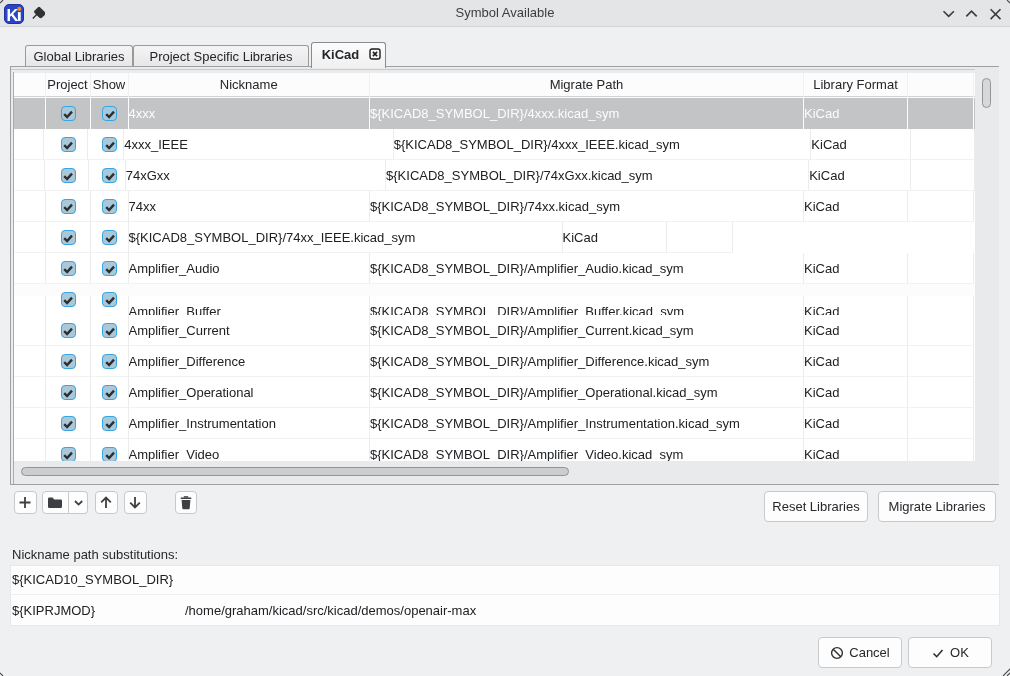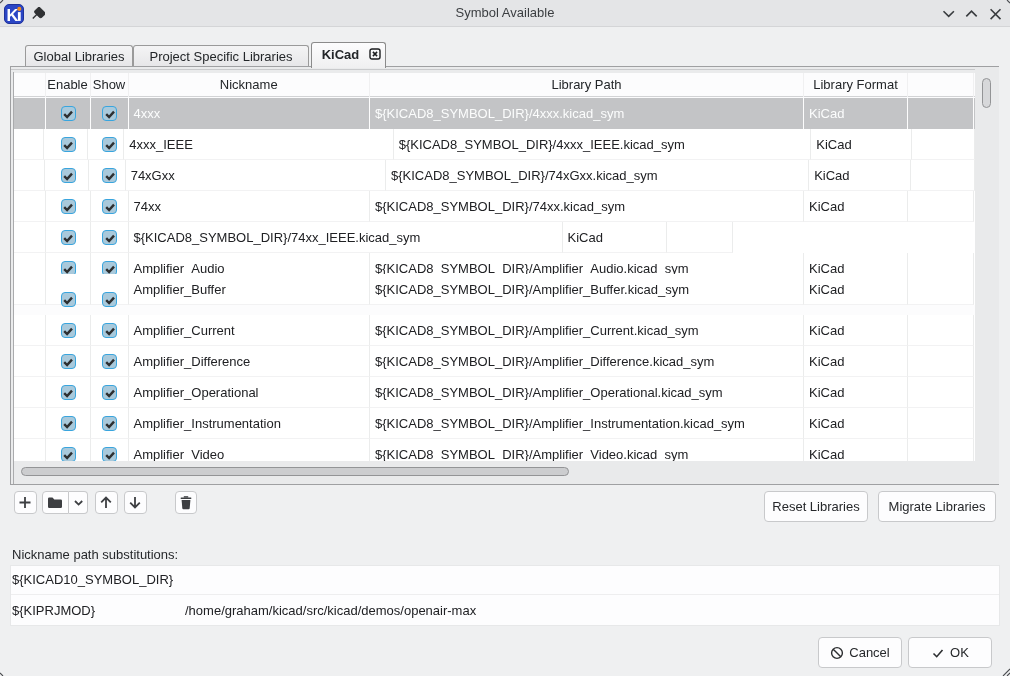--- a/index.html
+++ b/index.html
@@ -19,21 +19,21 @@
 .gridwhite{position:absolute;left:14px;top:73px;width:961px;height:388px;background:#fcfcfd}
 .gridl{position:absolute;left:13px;top:72px;width:1px;height:412px;background:#aaabad}
 .hrow{position:absolute;left:14px;top:73px;width:961px;height:24px;display:flex;border-bottom:1px solid #d2d3d5}
 .hc{height:24px;line-height:24px;text-align:center;color:#232629;border-right:1px solid #f0f0f1}
 .gbody{position:absolute;left:14px;top:98px;width:961px;height:363px;overflow:hidden}
 .grow{position:absolute;left:0;width:961px;height:31px;display:flex;background:#fff}
 .grow.sel{background:#c3c4c6;color:#fcfdfd}
 .gc{height:31px;line-height:31px;border-right:1px solid #ebecec;border-bottom:1px solid #f2f2f3;
  overflow:hidden;white-space:nowrap}
 .grow.sel .gc{border-right:1px solid #fdfdfd;border-bottom:none}
-.gc.txt{padding-left:5px}
+.gc.txt{}
 
 .cb{position:absolute;width:15px;height:15px;border:1.5px solid #39a5de;border-radius:4px;background:#a9c9db}
 .cb svg{position:absolute;left:0;top:0}
 
 .vtrack{position:absolute;left:975px;top:67px;width:24px;height:417px;background:#e9eaeb}
 .vthumb{position:absolute;left:982px;top:78px;width:9px;height:30px;border:1px solid #939496;border-radius:5px;background:#d7d8da}
 .htrack{position:absolute;left:14px;top:461px;width:961px;height:23px;background:#e9eaeb}
 .hthumb{position:absolute;left:21px;top:467px;width:548px;height:9px;border:1px solid #939496;border-radius:5px;background:#cccdcf}
 
 .btn{position:absolute;background:#fdfdfe;border:1px solid #c8c9cb;border-radius:4px;
@@ -75,24 +75,24 @@
 <div class="pageinline"></div>
 <div class="tab act" style="left:311px;top:42px;width:75px;height:26px;line-height:24px;z-index:3;padding-right:16px">KiCad</div>
 <svg class="abs" style="left:369px;top:48px;z-index:4" width="12" height="12" viewBox="0 0 12 12">
       <rect x="1" y="1" width="10" height="10" rx="2" fill="none" stroke="#1b1d1f" stroke-width="1.4"></rect>
       <path d="M3.9 3.9 L8.1 8.1 M8.1 3.9 L3.9 8.1" stroke="#1b1d1f" stroke-width="1.5"></path>
     </svg>
 <div class="gridl"></div>
 <div class="gridwhite"></div>
 <div class="hrow">
 <div class="hc" style="width:31.5px"></div>
-<div class="hc" style="width:45px">Enable</div>
+<div class="hc" style="width:45px">Project</div>
 <div class="hc" style="width:38px">Show</div>
 <div class="hc" style="width:241.5px">Nickname</div>
-<div class="hc" style="width:434px">Library Path</div>
+<div class="hc" style="width:434px">Migrate Path</div>
 <div class="hc" style="width:104px">Library Format</div>
 <div class="hc" style="width:66px"></div>
 </div>
 <div class="gbody">
 <div class="grow sel" style="top:0px">
 <div class="gc" style="width:31.5px"></div>
 <div class="gc" style="width:45px"></div>
 <div class="gc" style="width:38px"></div>
 <div class="gc txt" style="width:241.5px">4xxx</div>
 <div class="gc txt" style="width:434px">${KICAD8_SYMBOL_DIR}/4xxx.kicad_sym</div>
@@ -196,21 +196,21 @@
 <div class="cb" style="left:46.5px;top:163px">
         <svg width="12" height="12" viewBox="0 0 12 12" style="position:absolute;left:0.5px;top:0.5px">
           <path d="M2.2 6.2 L5.1 9.1 L10 3.6" fill="none" stroke="#2d2f31" stroke-width="2.4"></path>
         </svg>
       </div>
 <div class="cb" style="left:88px;top:163px">
         <svg width="12" height="12" viewBox="0 0 12 12" style="position:absolute;left:0.5px;top:0.5px">
           <path d="M2.2 6.2 L5.1 9.1 L10 3.6" fill="none" stroke="#2d2f31" stroke-width="2.4"></path>
         </svg>
       </div>
-<div class="grow" style="top:176px">
+<div class="grow" style="top:198px">
 <div class="gc" style="width:31.5px"></div>
 <div class="gc" style="width:45px"></div>
 <div class="gc" style="width:38px"></div>
 <div class="gc txt" style="width:241.5px">Amplifier_Buffer</div>
 <div class="gc txt" style="width:434px">${KICAD8_SYMBOL_DIR}/Amplifier_Buffer.kicad_sym</div>
 <div class="gc txt" style="width:104px">KiCad</div>
 <div class="gc" style="width:66px"></div>
 </div>
 <div class="cb" style="left:46.5px;top:194px">
         <svg width="12" height="12" viewBox="0 0 12 12" style="position:absolute;left:0.5px;top:0.5px">

